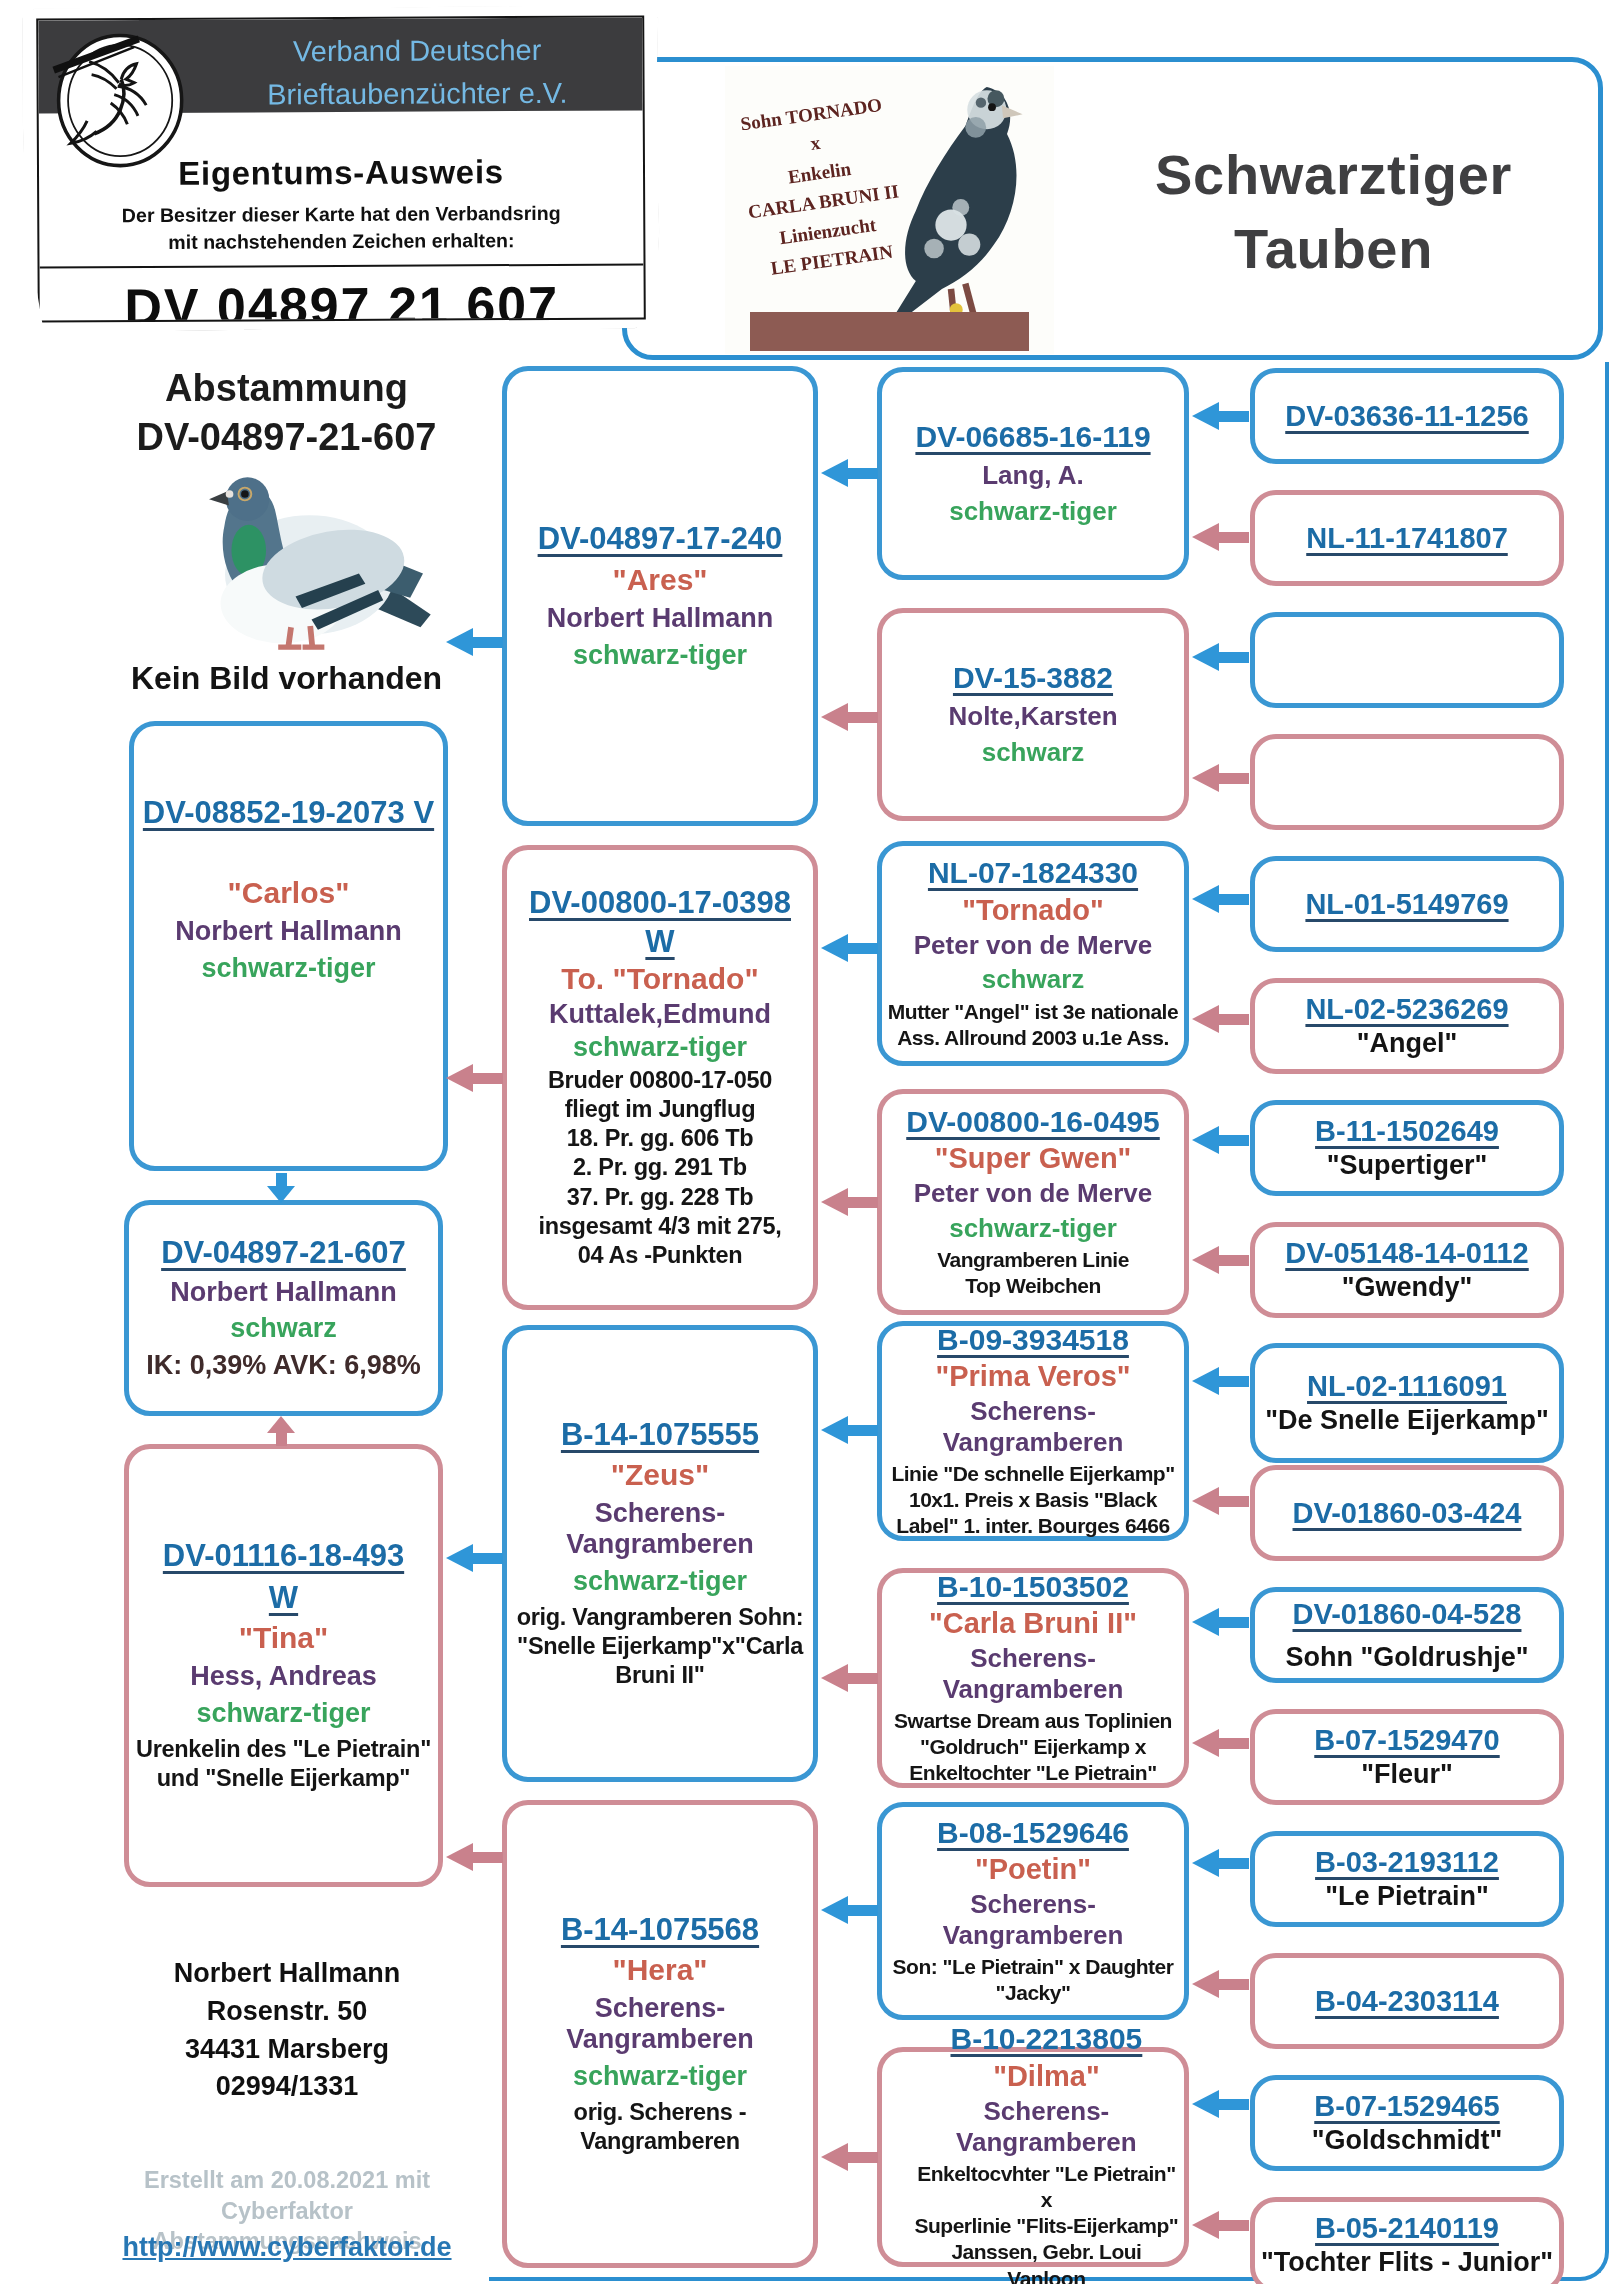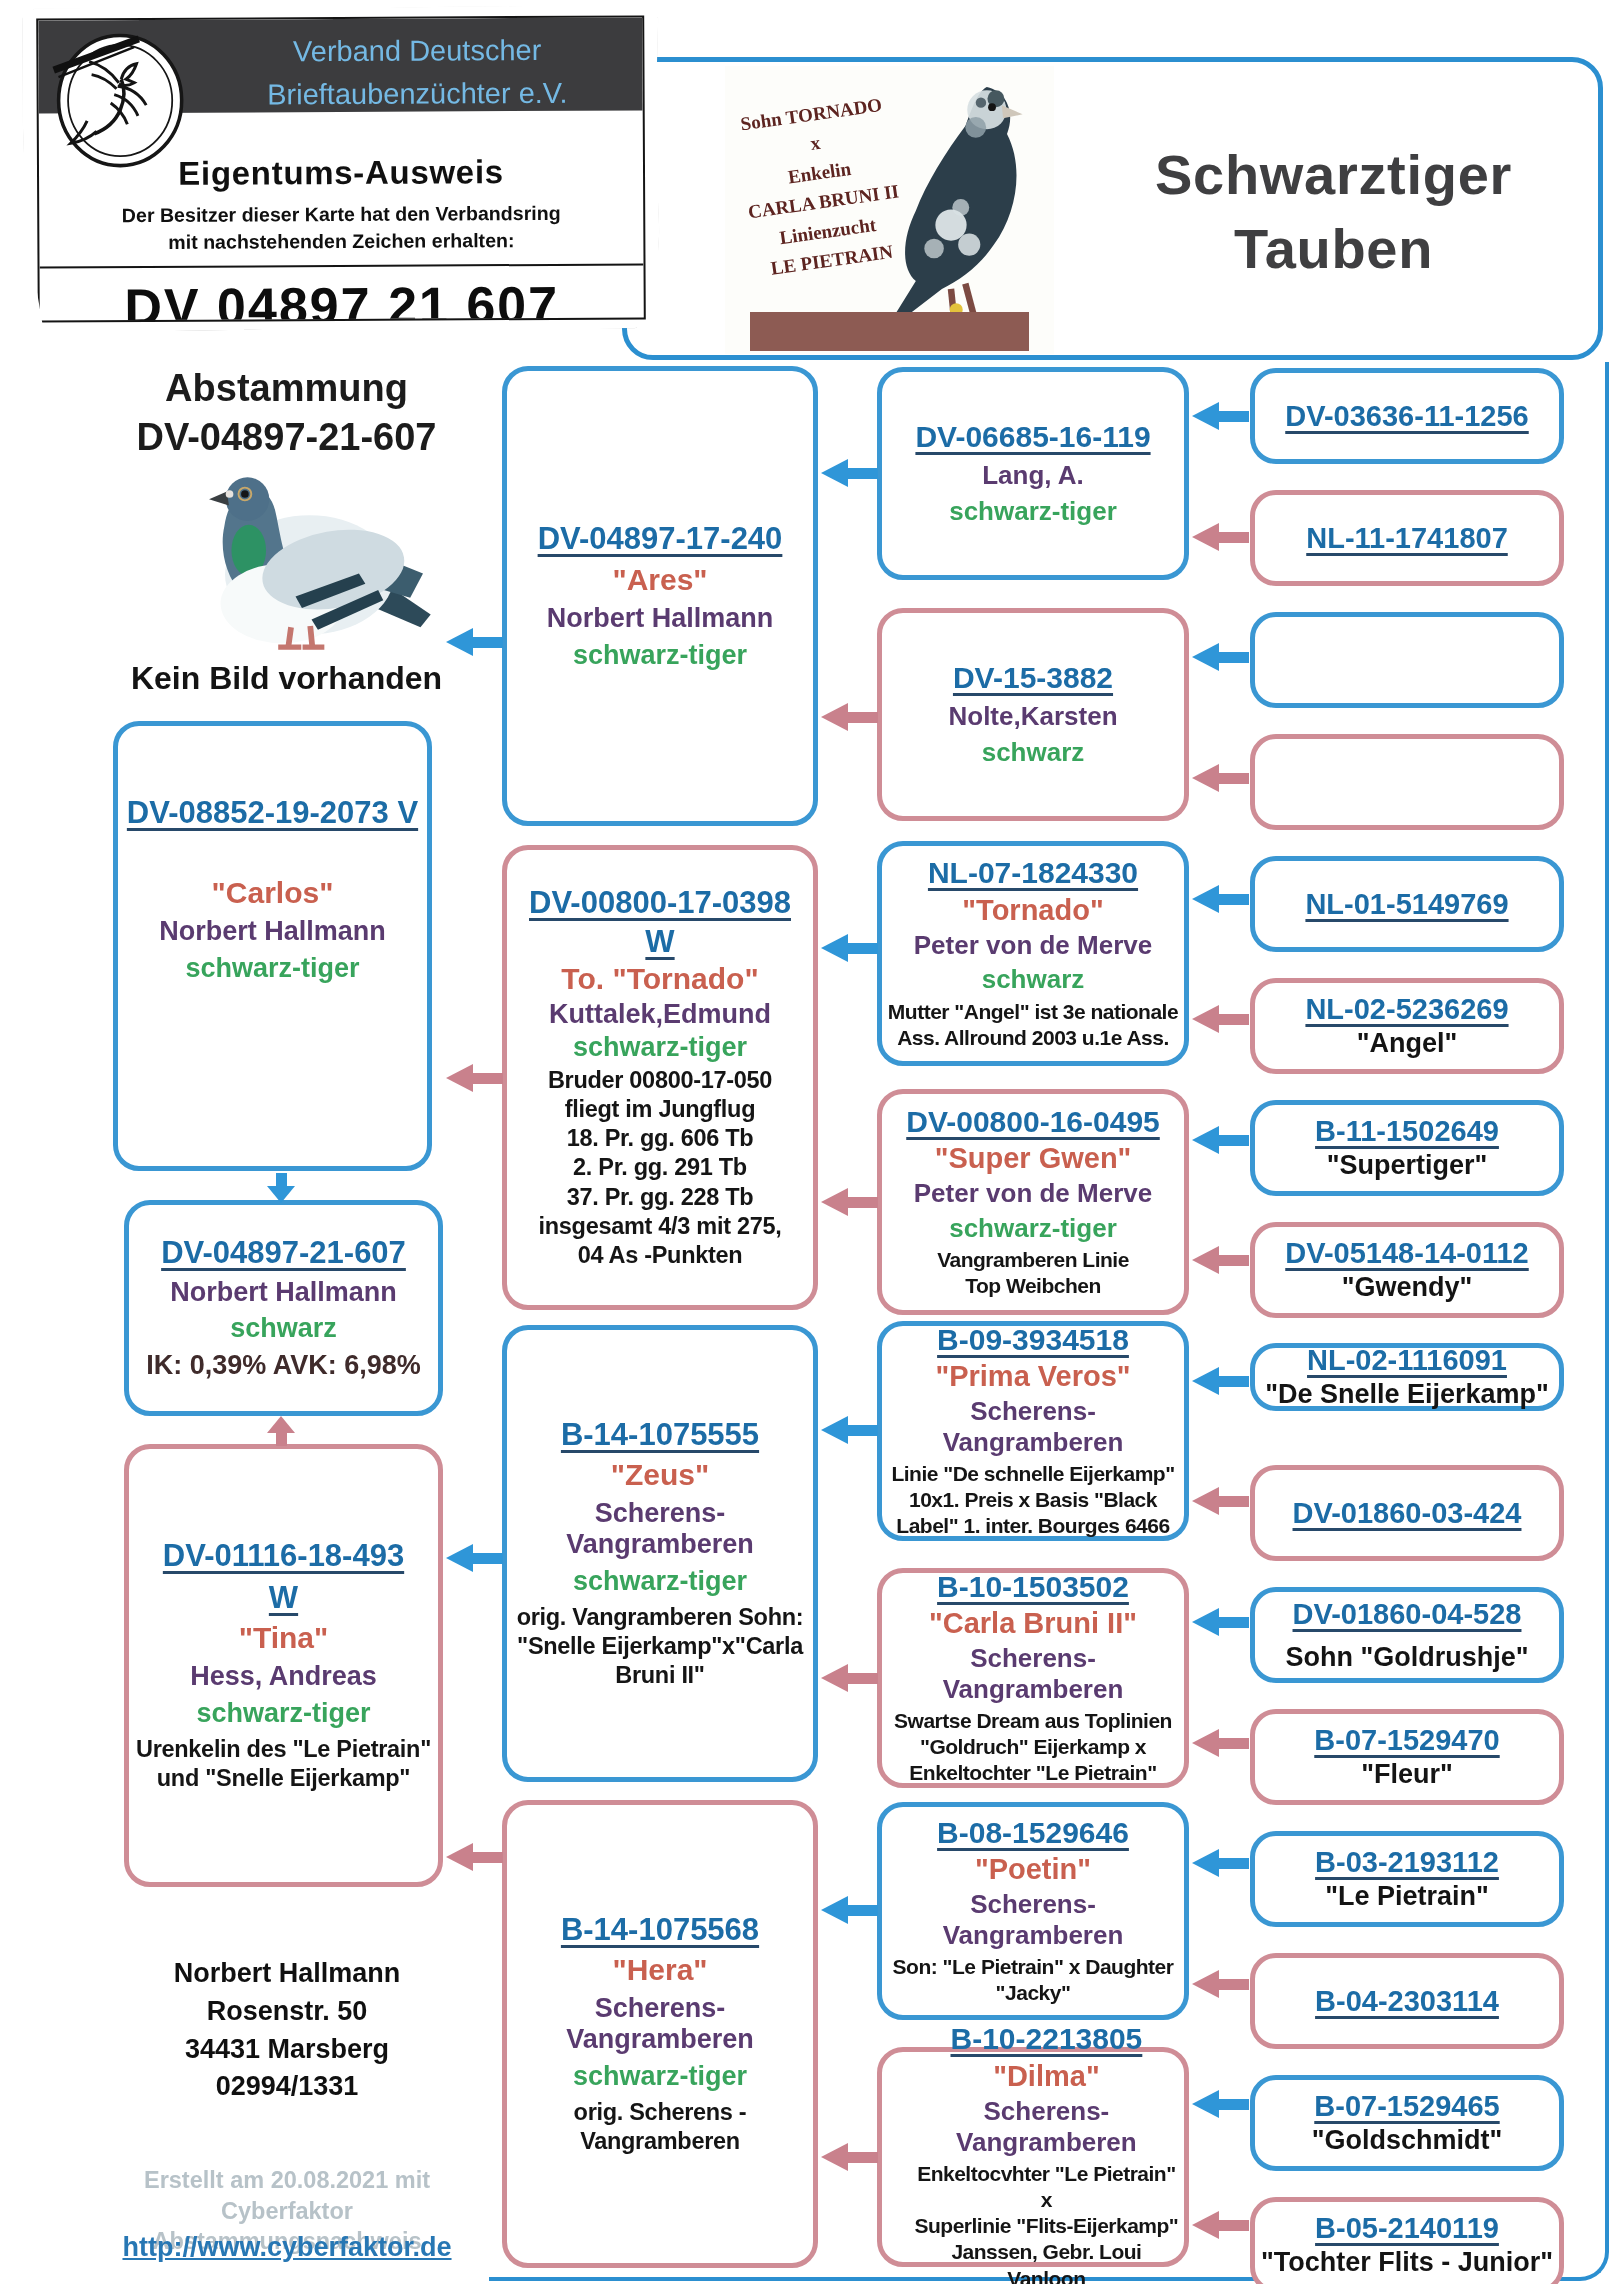--- a/index.html
+++ b/index.html
@@ -183,21 +183,21 @@
     <g transform="rotate(-10 262 182)">
         <ellipse cx="262" cy="182" rx="112" ry="60" fill="#cfdbe1"></ellipse>
       </g>
     <path d="M203 224 L302 188 L312 204 L213 242 Z" fill="#25404e"></path>
     <path d="M228 260 L332 214 L340 230 L238 276 Z" fill="#25404e"></path>
     <path d="M196 272 L192 301 M226 270 L229 301" stroke="#c4766e" stroke-width="9" fill="none"></path>
     <path d="M176 303 L212 303 M214 303 L248 303" stroke="#c4766e" stroke-width="8" fill="none"></path>
   </svg>
   <div class="no-image">Kein Bild vorhanden</div>
 
-  <div class="box b" style="left:113px;top:721px;width:319px;height:450px;padding-bottom:117px;">
+  <div class="box b" style="left:129px;top:721px;width:319px;height:450px;padding-bottom:117px;">
     <span class="ring">DV-08852-19-2073  V</span>
     <span class="name" style="margin-top:39px;">"Carlos"</span>
     <span class="breeder">Norbert Hallmann</span>
     <span class="colorword">schwarz-tiger</span>
   </div>
 
   <div class="box b" style="left:124px;top:1200px;width:319px;height:216px;">
     <span class="ring">DV-04897-21-607</span>
     <span class="breeder">Norbert Hallmann</span>
     <span class="colorword">schwarz</span>
@@ -329,21 +329,21 @@
     <span class="bname">"Angel"</span>
   </div>
   <div class="box b small" style="left:1250px;top:1100px;width:314px;height:96px;gap:1.3px;">
     <span class="ring">B-11-1502649</span>
     <span class="bname">"Supertiger"</span>
   </div>
   <div class="box p small" style="left:1250px;top:1222px;width:314px;height:96px;gap:1.3px;">
     <span class="ring">DV-05148-14-0112</span>
     <span class="bname">"Gwendy"</span>
   </div>
-  <div class="box b small" style="left:1250px;top:1343px;width:314px;height:68px;gap:1.3px;">
+  <div class="box b small" style="left:1250px;top:1343px;width:314px;height:120px;gap:1.3px;">
     <span class="ring">NL-02-1116091</span>
     <span class="bname">"De Snelle Eijerkamp"</span>
   </div>
   <div class="box p small" style="left:1250px;top:1465px;width:314px;height:96px;">
     <span class="ring">DV-01860-03-424</span>
   </div>
   <div class="box b small" style="left:1250px;top:1587px;width:314px;height:96px;gap:11px;">
     <span class="ring">DV-01860-04-528</span>
     <span class="bname">Sohn "Goldrushje"</span>
   </div>

